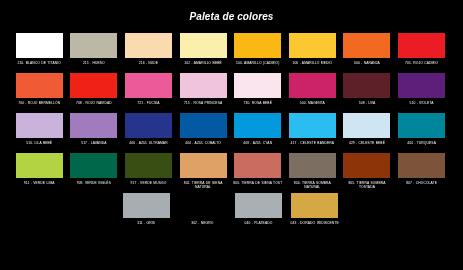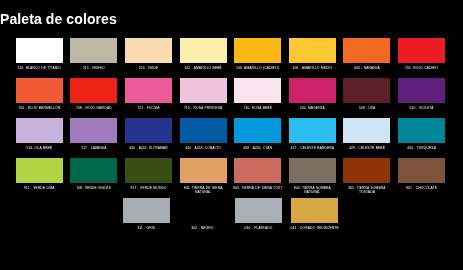--- a/index.html
+++ b/index.html
@@ -8,26 +8,27 @@
     background: #000000;
   }
   body {
     width: 463px;
     height: 270px;
     overflow: hidden;
     font-family: "Liberation Sans", sans-serif;
     color: #ffffff;
   }
   #page-title {
-    text-align: left;
-    font-size: 14px;
+    text-align: center;
+    font-size: 10px;
     font-weight: bold;
     letter-spacing: 0.1px;
     margin: 11px 0 0 0;
     color: #ffffff;
+    font-style: italic;
   }
   #palette {
     margin-top: 11px;
     padding: 0 13px;
     box-sizing: border-box;
   }
   .swatch-row {
     display: flex;
     justify-content: flex-start;
     margin-bottom: 2px;

